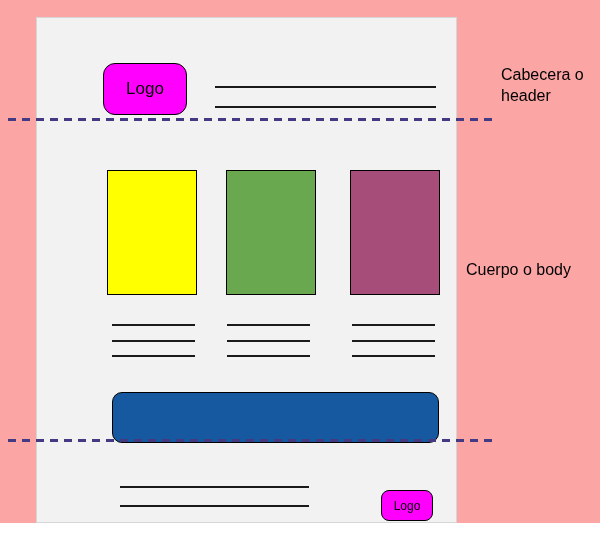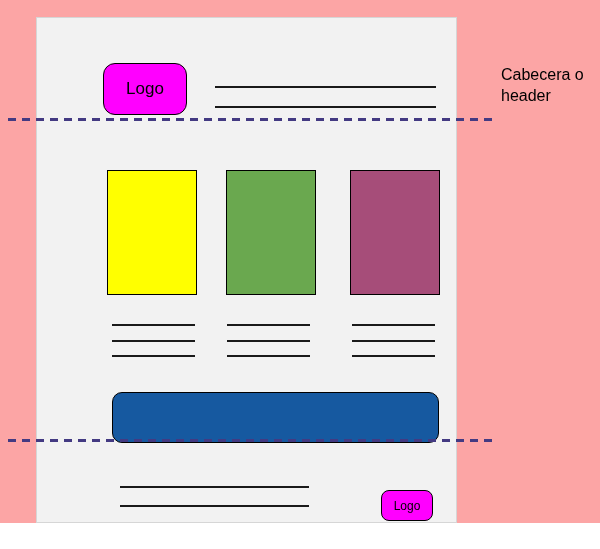--- a/index.html
+++ b/index.html
@@ -139,14 +139,15 @@
     <div class="tline fl1"></div>
     <div class="tline fl2"></div>
     <div class="logo logo-footer" style="background-color: rgb(255, 0, 255);">Logo</div>
   </div>
 
   <div class="dashed dash1"></div>
   <div class="dashed dash2"></div>
 
   <div class="annotation ann-header">Cabecera o
 header</div>
+  <div class="annotation ann-body">Cuerpo o body</div>
 
 </div>
 
 </body></html>

